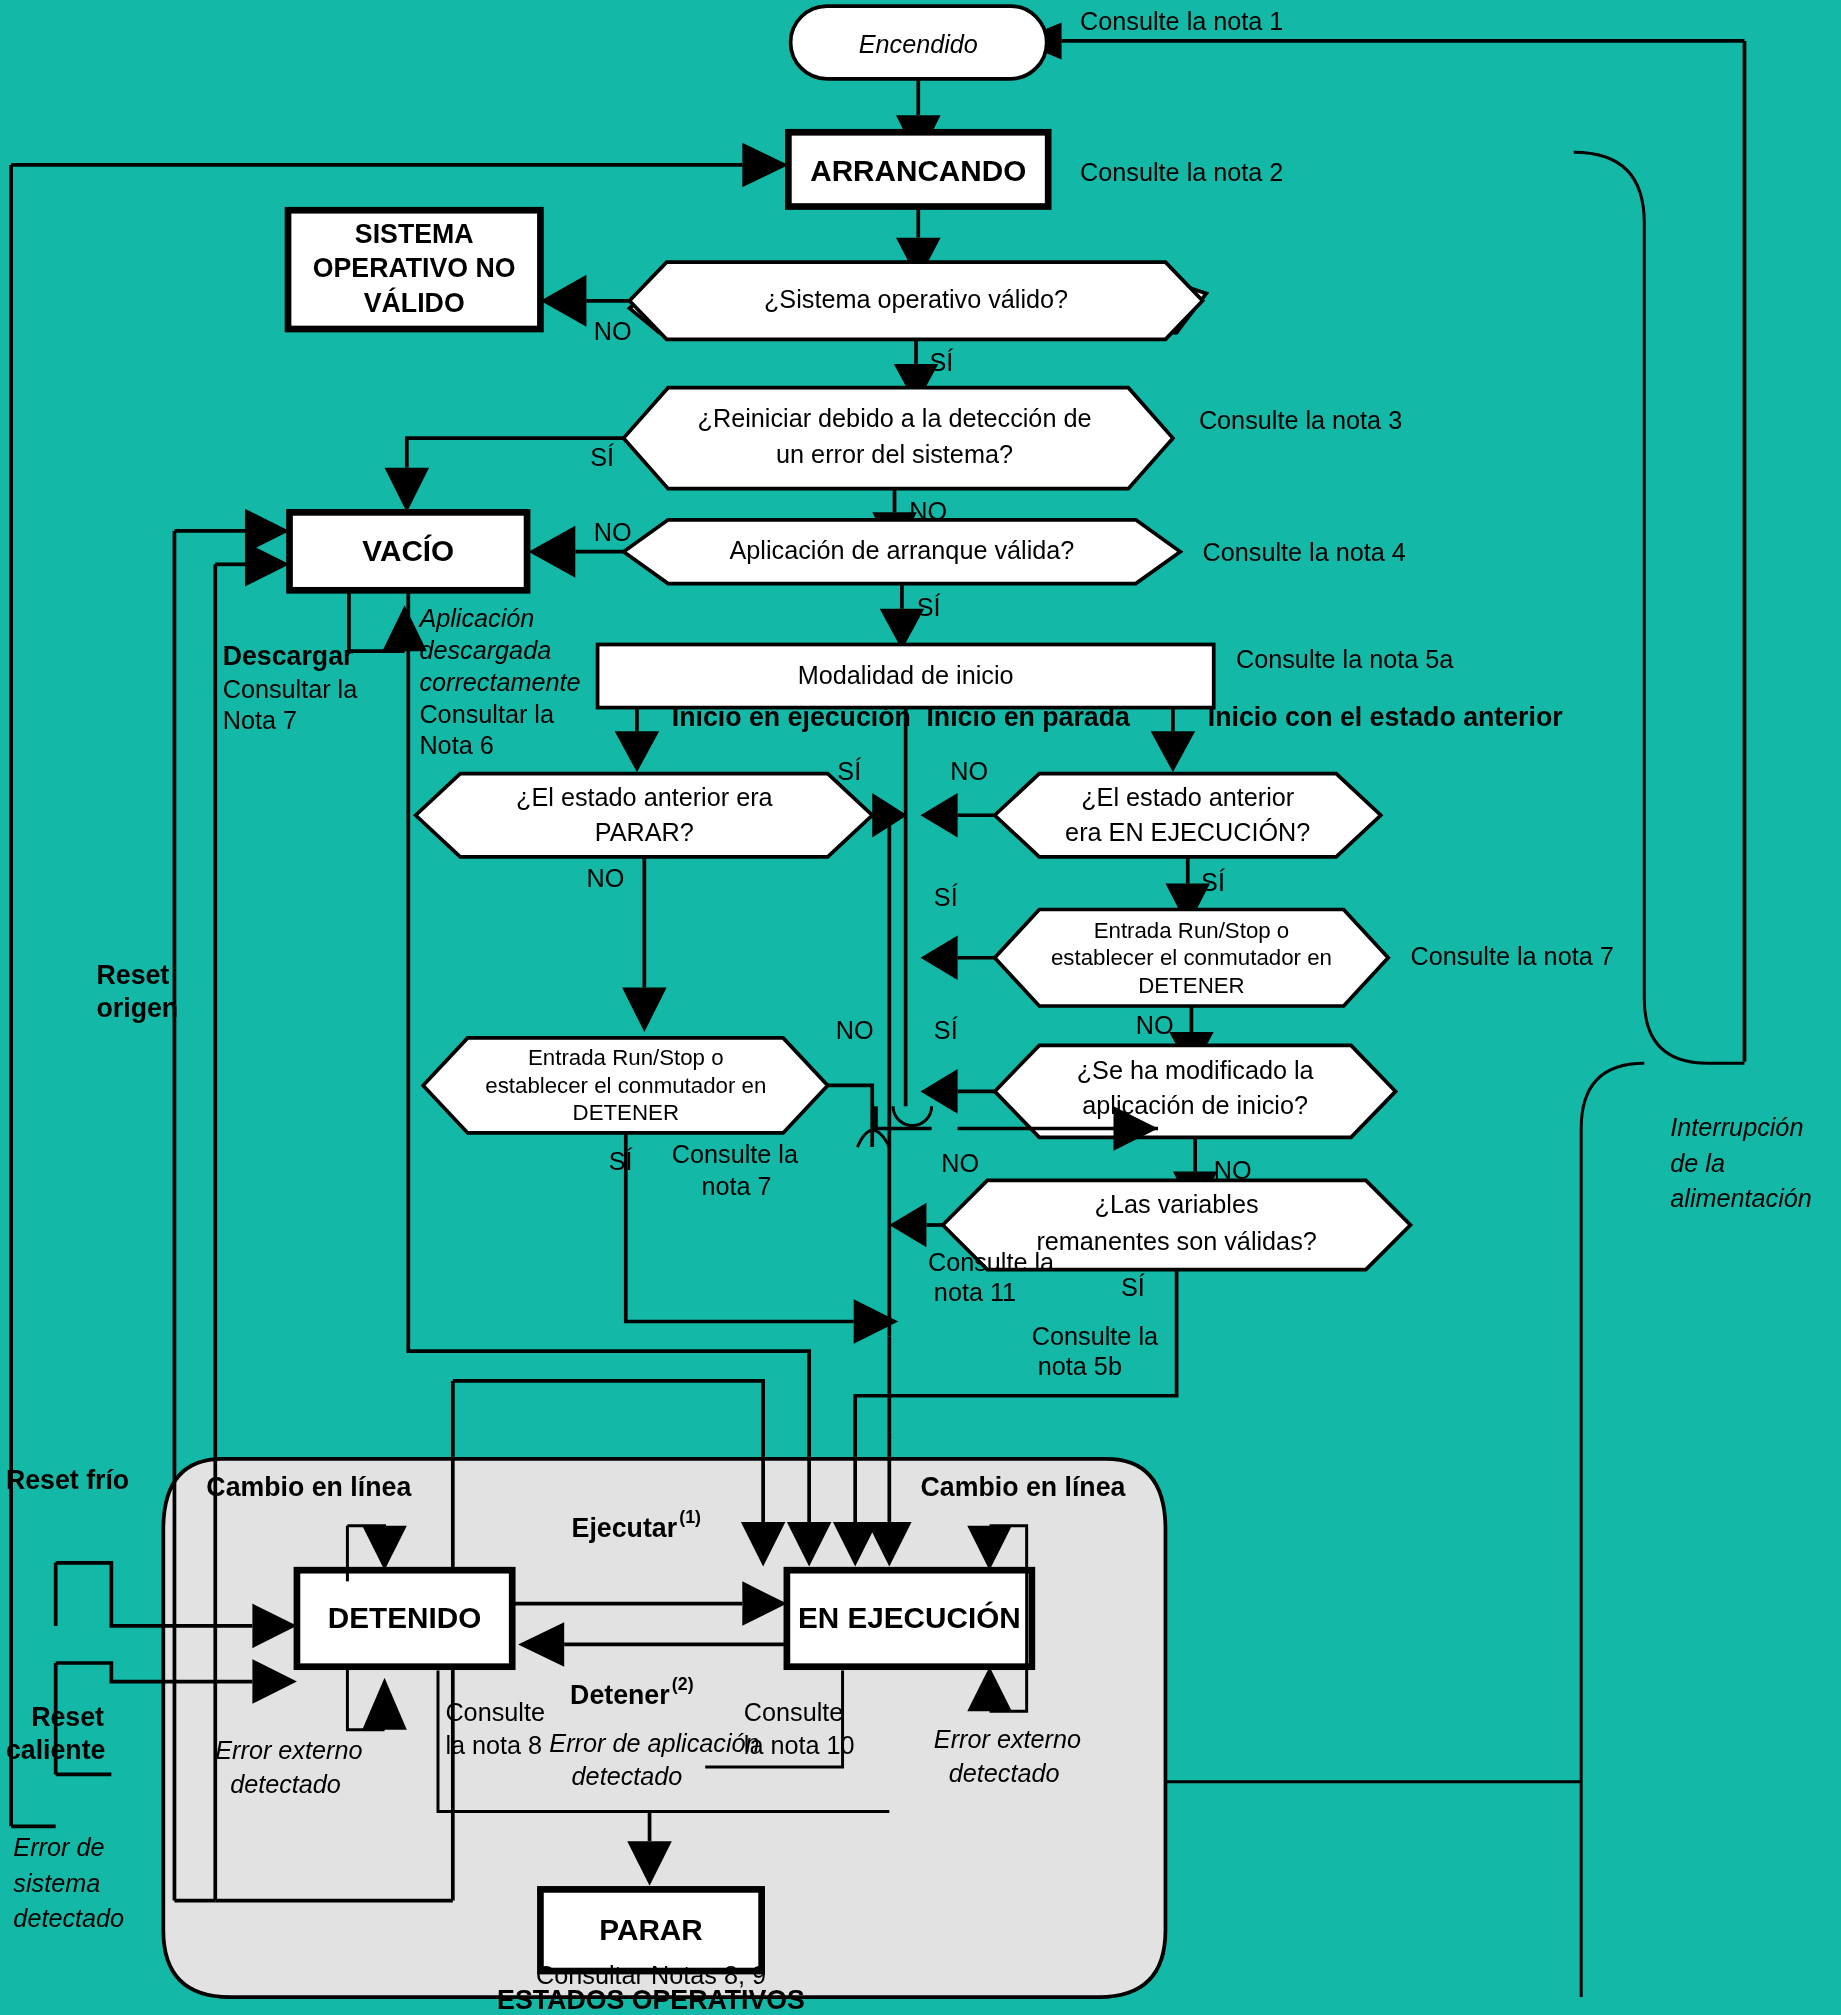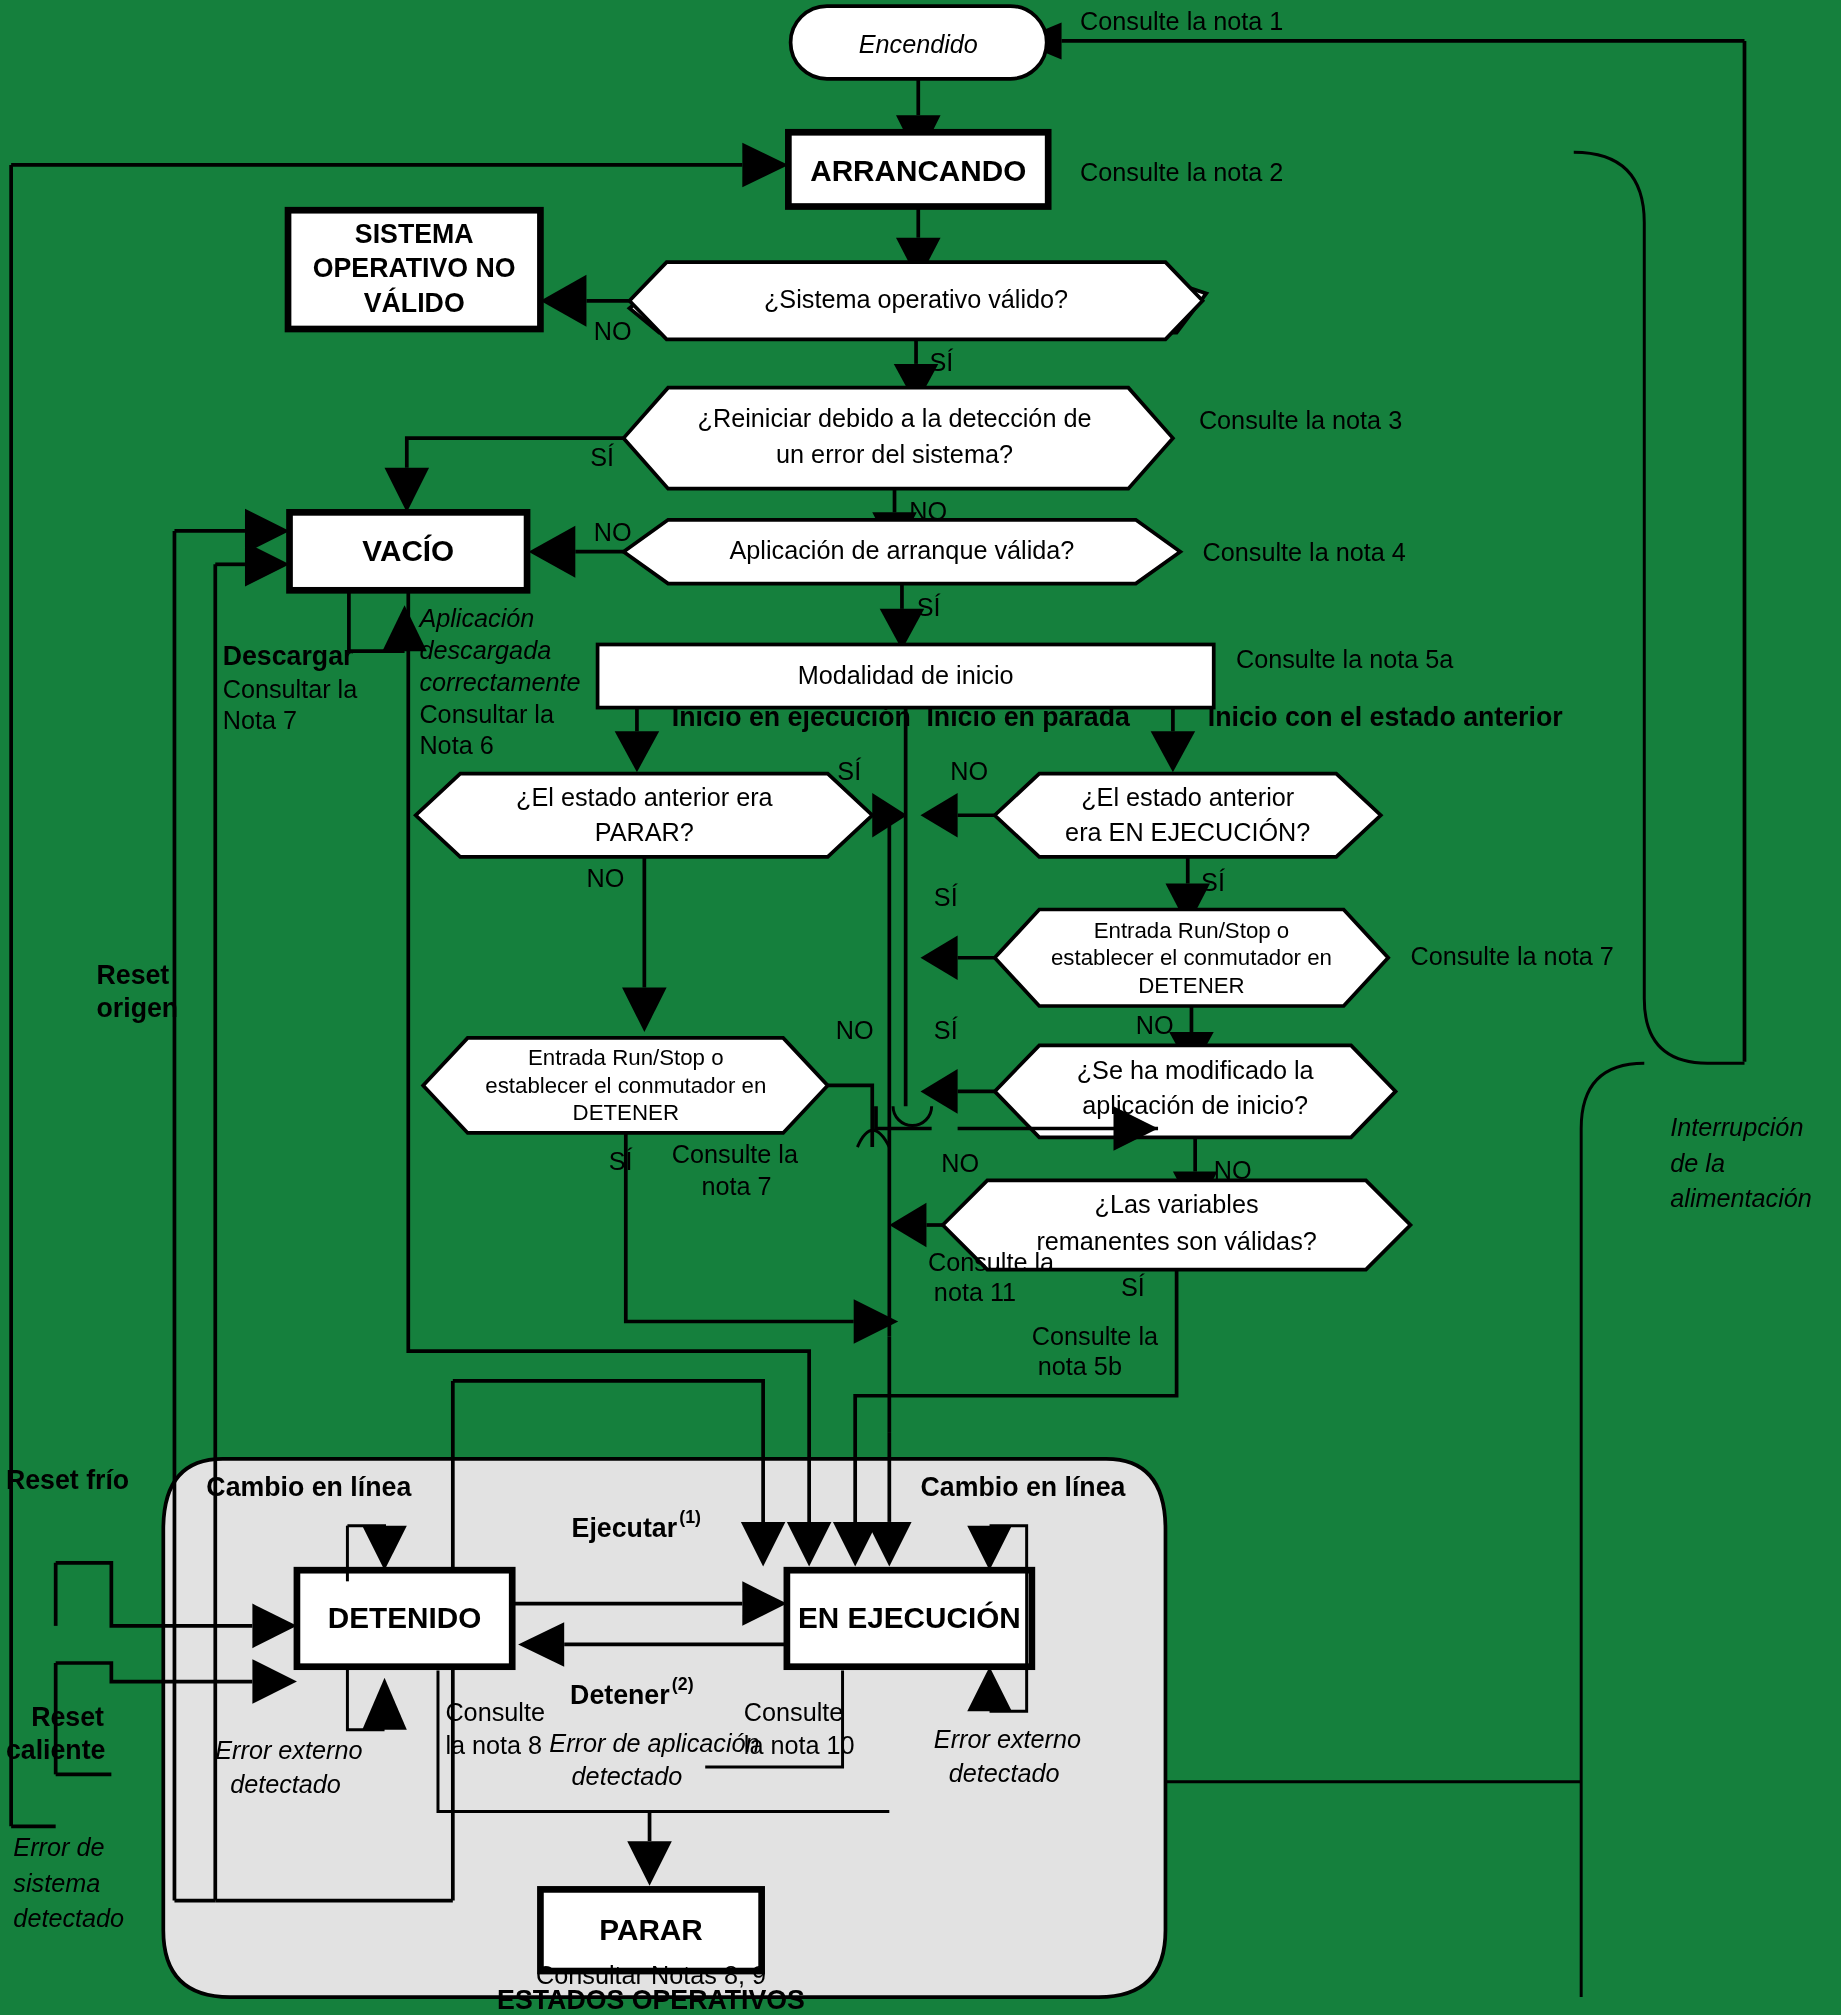--- a/index.html
+++ b/index.html
@@ -5,21 +5,21 @@
 <style>
   html, body {
     margin: 0;
     padding: 0;
     background: #ffffff;
   }
   #stage {
     position: relative;
     width: 1841px;
     height: 2015px;
-    background: #15803d;
+    background: #14b8a6;
     font-family: "Liberation Sans", sans-serif;
     text-align: center;
   }
   svg { display: block; }
   text { font-family: "Liberation Sans", sans-serif; fill: #000; }
   .t-reg   { font-size: 34px; }
   .t-bold  { font-size: 36px; font-weight: bold; }
   .t-ital  { font-size: 34px; font-style: italic; }
   .t-state { font-size: 40px; font-weight: bold; }
   .t-hex   { font-size: 34px; }

